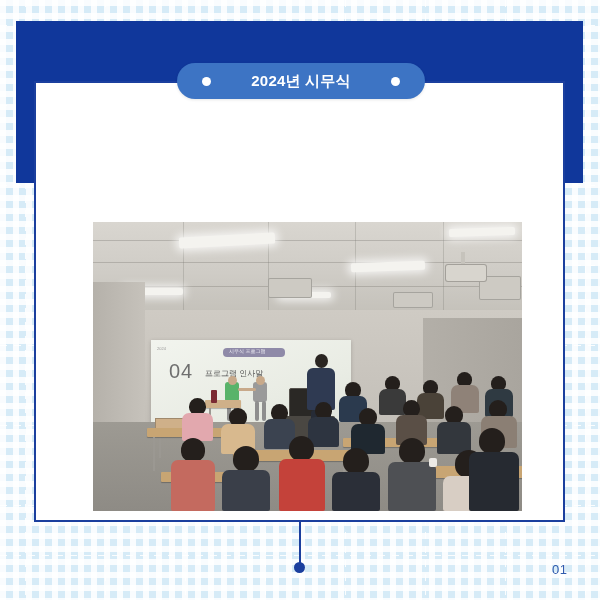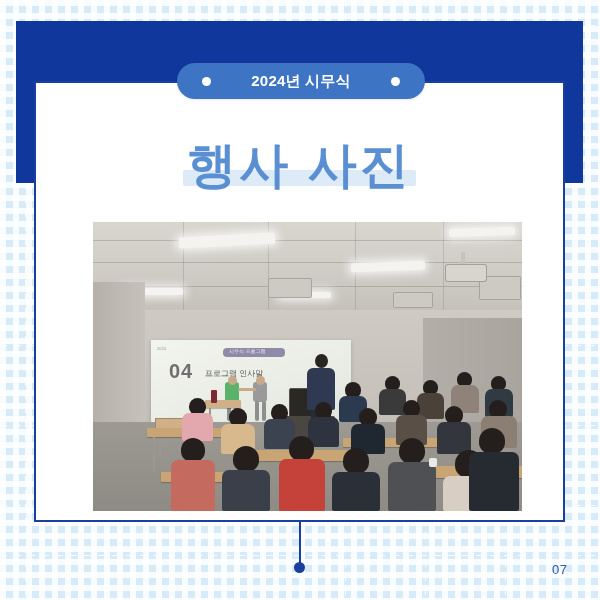--- a/index.html
+++ b/index.html
@@ -200,21 +200,21 @@
   
   .ph-screen {
     left: 58px; top: 118px; width: 200px; height: 96px;
     background: linear-gradient(160deg, #f2f4ee 0%, #e9ece4 60%, #dfe3da 100%);
     box-shadow: 0 1px 4px rgba(0,0,0,.18);
   }
   .ph-screen-num {
     left: 76px; top: 138px;
     color: #6f6f6f;
     font-size: 20px;
-    font-weight: bold;
+    font-weight: normal;
     font-family: "Liberation Sans", sans-serif;
     letter-spacing: 1px;
   }
   .ph-screen-kr {
     left: 112px; top: 146px;
     color: #555;
     font-size: 8px;
     white-space: nowrap;
   }
   .ph-screen-tag {
@@ -344,26 +344,20 @@
   <div id="navy-frame"></div>
 
   <div id="white-card"></div>
 
   <div id="badge">
     <span class="dot left"></span>
     <span id="badge-label">2024년 시무식</span>
     <span class="dot right"></span>
   </div>
 
-  <div id="title-wrap">
-    <span id="title-inner">
-      <span id="title-highlight"></span>
-      <span id="page-title">행사 사진</span>
-    </span>
-  </div>
 
   <div id="photo">
 
     <div class="ph-ceiling"></div>
     <div class="ph-ceil-line" style="left:0; top:18px; width:429px;"></div>
     <div class="ph-ceil-line" style="left:0; top:40px; width:429px;"></div>
     <div class="ph-ceil-line" style="left:0; top:64px; width:429px;"></div>
     <div class="ph-ceil-line2" style="left:90px; top:0; height:92px;"></div>
     <div class="ph-ceil-line2" style="left:175px; top:0; height:92px;"></div>
     <div class="ph-ceil-line2" style="left:262px; top:0; height:92px;"></div>
@@ -496,15 +490,15 @@
     <div class="ph-head" style="left:386px; top:206px; width:26px; height:26px;"></div>
     <div class="ph-body" style="left:376px; top:230px; width:50px; height:59px; background:#262a31;"></div>
 
     <div class="ph-fig" style="left:118px; top:168px; width:6px; height:13px; background:#7a2a33; border-radius:1px;"></div>
     <div class="ph-fig" style="left:336px; top:236px; width:8px; height:9px; background:#eceae6; border-radius:2px;"></div>
   </div>
 
   <div id="pin-line"></div>
   <div id="pin-dot"></div>
 
-  <div id="page-number">07</div>
+  <div id="page-number">01</div>
 
 </div>
 
 </body></html>

